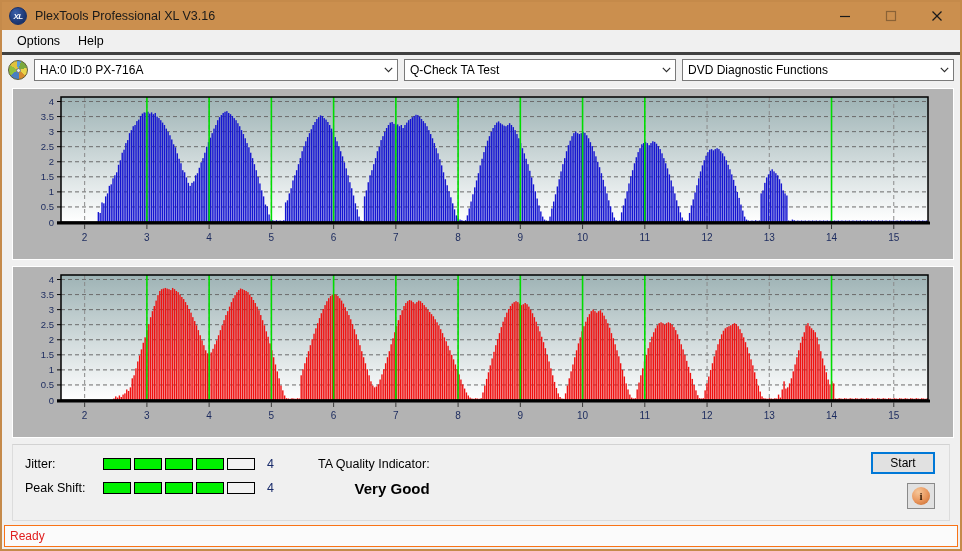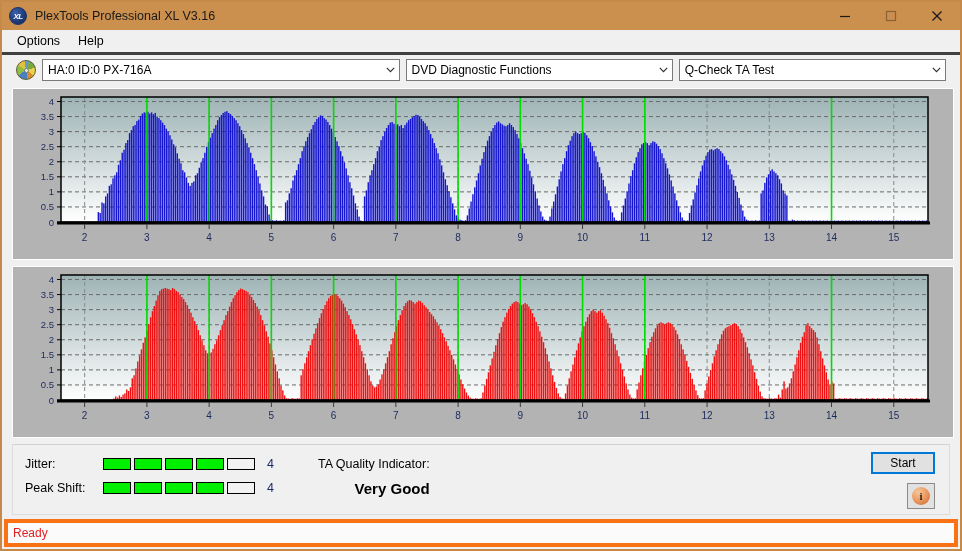--- a/index.html
+++ b/index.html
@@ -44,21 +44,21 @@
   
   .menubar{
     height:22px;min-height:22px;background:#f0f0f0;
     display:flex;align-items:center;padding-left:6px;
     border-bottom:3px solid #404040;
   }
   .menu-item{font-size:12.5px;color:#000;padding:2px 9px;}
   
   .toolbar{
     height:30px;min-height:30px;background:#f0f0f0;
-    display:flex;align-items:center;padding:0 14px;gap:6px;
+    display:flex;align-items:center;padding:0 6px;gap:6px;
   }
   .disc-icon{
     width:20px;height:20px;border-radius:50%;
     background:
       conic-gradient(from 20deg,
         #7aa83c 0deg 55deg,
         #e8d44a 55deg 105deg,
         #d58b2e 105deg 150deg,
         #4a7fc1 150deg 215deg,
         #8fbf3f 215deg 280deg,
@@ -144,21 +144,21 @@
   }
   .info-circle{
     width:18px;height:18px;border-radius:50%;
     background:radial-gradient(circle at 35% 28%,#f6c79a 0%,#e8945a 55%,#c0652a 100%);
     display:flex;align-items:center;justify-content:center;
     color:#3a1d06;font-size:11px;font-weight:bold;font-family:"Liberation Serif",serif;
   }
   
   .statusbar{
     height:20px;min-height:20px;margin:4px 2px 2px 2px;
-    border:4px solid #f97316;
+    border:1px solid #f97316;
     background:#fbfbfb;
     display:flex;align-items:center;
     padding-left:5px;
   }
   .status-text{font-size:12px;color:#e02020;}
 </style>
 </head>
 <body>
 
 <div class="window">
@@ -196,30 +196,30 @@
   <div class="toolbar">
     <div class="disc-icon"></div>
     <div class="combo" id="combo-drive">
       <div class="cap">HA:0 ID:0  PX-716A</div>
       <div class="arrow">
         <svg width="9" height="6" viewBox="0 0 9 6">
             <polyline points="0.8,0.8 4.5,4.6 8.2,0.8" fill="none" stroke="#2b2b2b" stroke-width="1.1"></polyline>
           </svg>
       </div>
     </div>
-    <div class="combo" id="combo-function">
-      <div class="cap">DVD Diagnostic Functions</div>
+    <div class="combo" id="combo-test">
+      <div class="cap">Q-Check TA Test</div>
       <div class="arrow">
         <svg width="9" height="6" viewBox="0 0 9 6">
             <polyline points="0.8,0.8 4.5,4.6 8.2,0.8" fill="none" stroke="#2b2b2b" stroke-width="1.1"></polyline>
           </svg>
       </div>
     </div>
-    <div class="combo" id="combo-test">
-      <div class="cap">Q-Check TA Test</div>
+    <div class="combo" id="combo-function">
+      <div class="cap">DVD Diagnostic Functions</div>
       <div class="arrow">
         <svg width="9" height="6" viewBox="0 0 9 6">
             <polyline points="0.8,0.8 4.5,4.6 8.2,0.8" fill="none" stroke="#2b2b2b" stroke-width="1.1"></polyline>
           </svg>
       </div>
     </div>
   </div>
 
   <div class="charts">
     <div class="chart-panel">

